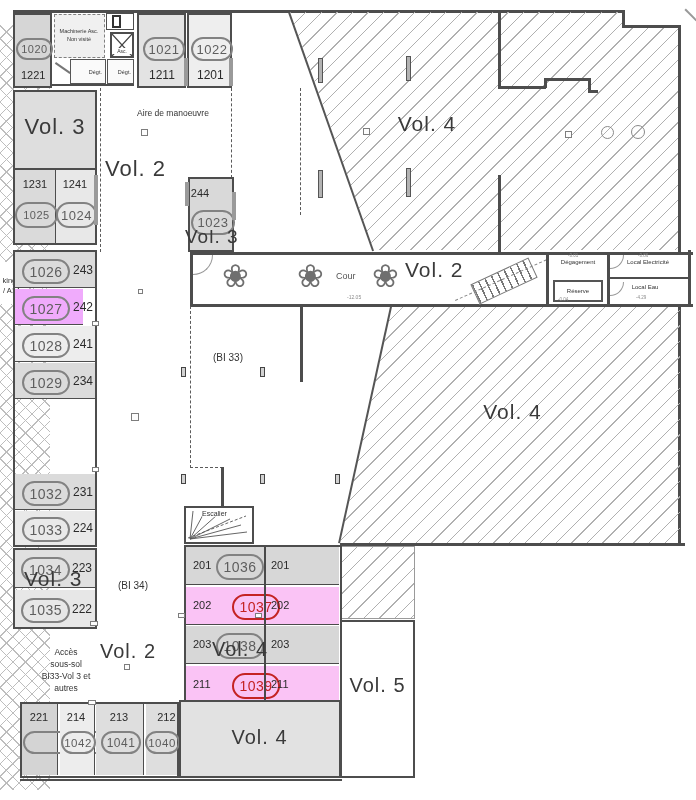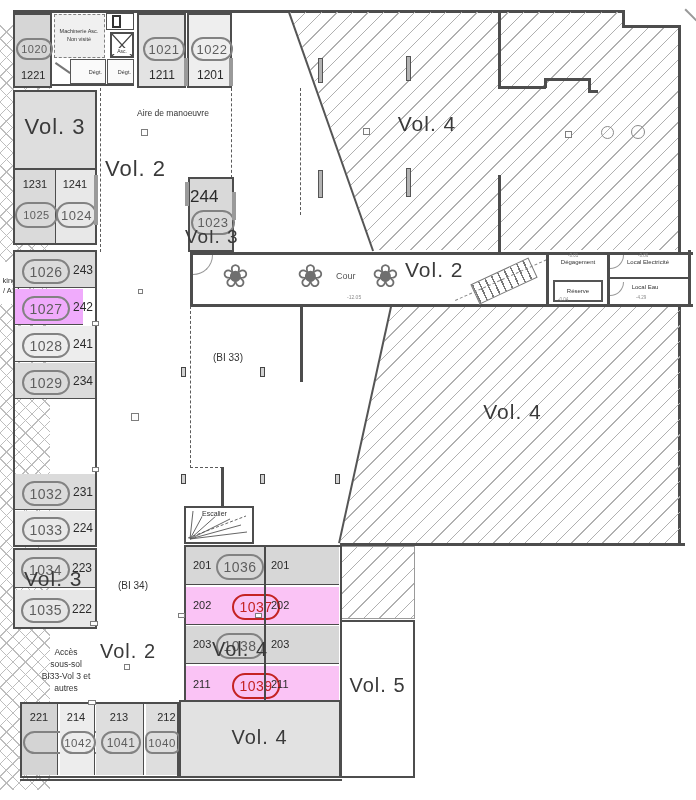--- a/index.html
+++ b/index.html
@@ -127,21 +127,21 @@
       <div class="oval" style="left:0px;top:32px;width:39px;height:22px;font-size:11px;">1025</div>
     </div>
     <div class="cell" style="left:41px;top:0;width:39px;height:73px;">
       <div class="snum ctr" style="left:0;top:8px;width:38px;font-size:11px;">1241</div>
       <div class="oval" style="left:0px;top:32px;width:37px;height:22px;font-size:13px;">1024</div>
     </div>
   </div>
   <div class="abs" style="left:94px;top:175px;width:4px;height:50px;background:#9a9a9a;"></div>
 
   <div class="cell" style="left:188px;top:177px;width:46px;height:75px;background:#d9d9d9;border:2px solid var(--wall);">
-    <div class="snum ctr" style="left:0;top:8px;width:20px;font-size:17px;">244</div>
+    <div class="snum ctr" style="left:0;top:8px;width:20px;font-size:11px;">244</div>
     <div class="oval" style="left:1px;top:31px;width:40px;height:21px;font-size:13px;">1023</div>
   </div>
   <div class="abs" style="left:185px;top:182px;width:4px;height:24px;background:#9a9a9a;"></div>
   <div class="abs" style="left:232px;top:192px;width:4px;height:28px;background:#9a9a9a;"></div>
   <div class="vol" style="left:185px;top:226px;font-size:19px;">Vol. 3</div>
 
   <div class="wall" style="left:190px;top:252px;width:503px;height:2.5px;"></div>
   <div class="wall" style="left:190px;top:304px;width:503px;height:2.5px;"></div>
   <div class="wall" style="left:190px;top:252px;width:2.5px;height:54px;"></div>
   <div class="abs" style="left:193px;top:255px;width:20px;height:20px;border:1px solid #999;border-width:0 1px 1px 0;border-radius:0 0 100% 0;"></div>
@@ -293,21 +293,21 @@
     <div class="cell" style="left:37.5px;top:0;width:35px;height:71px;background:#ededed;border-right:1.5px solid var(--wall);">
       <div class="snum ctr" style="left:0;top:7px;width:33px;font-size:11px;">214</div>
       <div class="oval" style="left:1px;top:27px;width:31px;height:19px;font-size:11.5px;">1042</div>
     </div>
     <div class="cell" style="left:74px;top:0;width:48px;height:71px;background:#dedede;border-right:1.5px solid var(--wall);">
       <div class="snum ctr" style="left:0;top:7px;width:46px;font-size:11px;">213</div>
       <div class="oval" style="left:5px;top:27px;width:36px;height:19px;font-size:12px;">1041</div>
     </div>
     <div class="cell" style="left:123.5px;top:0;width:31px;height:71px;background:#dedede;">
       <div class="snum ctr" style="left:0;top:7px;width:30px;font-size:11px;text-align:right;">212</div>
-      <div class="oval" style="left:-1px;top:27px;width:31px;height:19px;font-size:11.5px;border-radius:7px;">1040</div>
+      <div class="oval" style="left:-1px;top:27px;width:31px;height:19px;font-size:11.5px;">1040</div>
     </div>
   </div>
   <div class="sq" style="left:88px;top:700px;width:8px;height:5px;"></div>
 
   <div class="cell" style="left:179px;top:700px;width:162px;height:78px;background:#e2e2e2;border:2.5px solid var(--wall);">
     <div class="vol" style="left:0;top:24px;width:157px;font-size:20px;text-align:center;">Vol. 4</div>
   </div>
   <div class="wall" style="left:20px;top:779px;width:322px;height:2px;"></div>
 
 </div>

